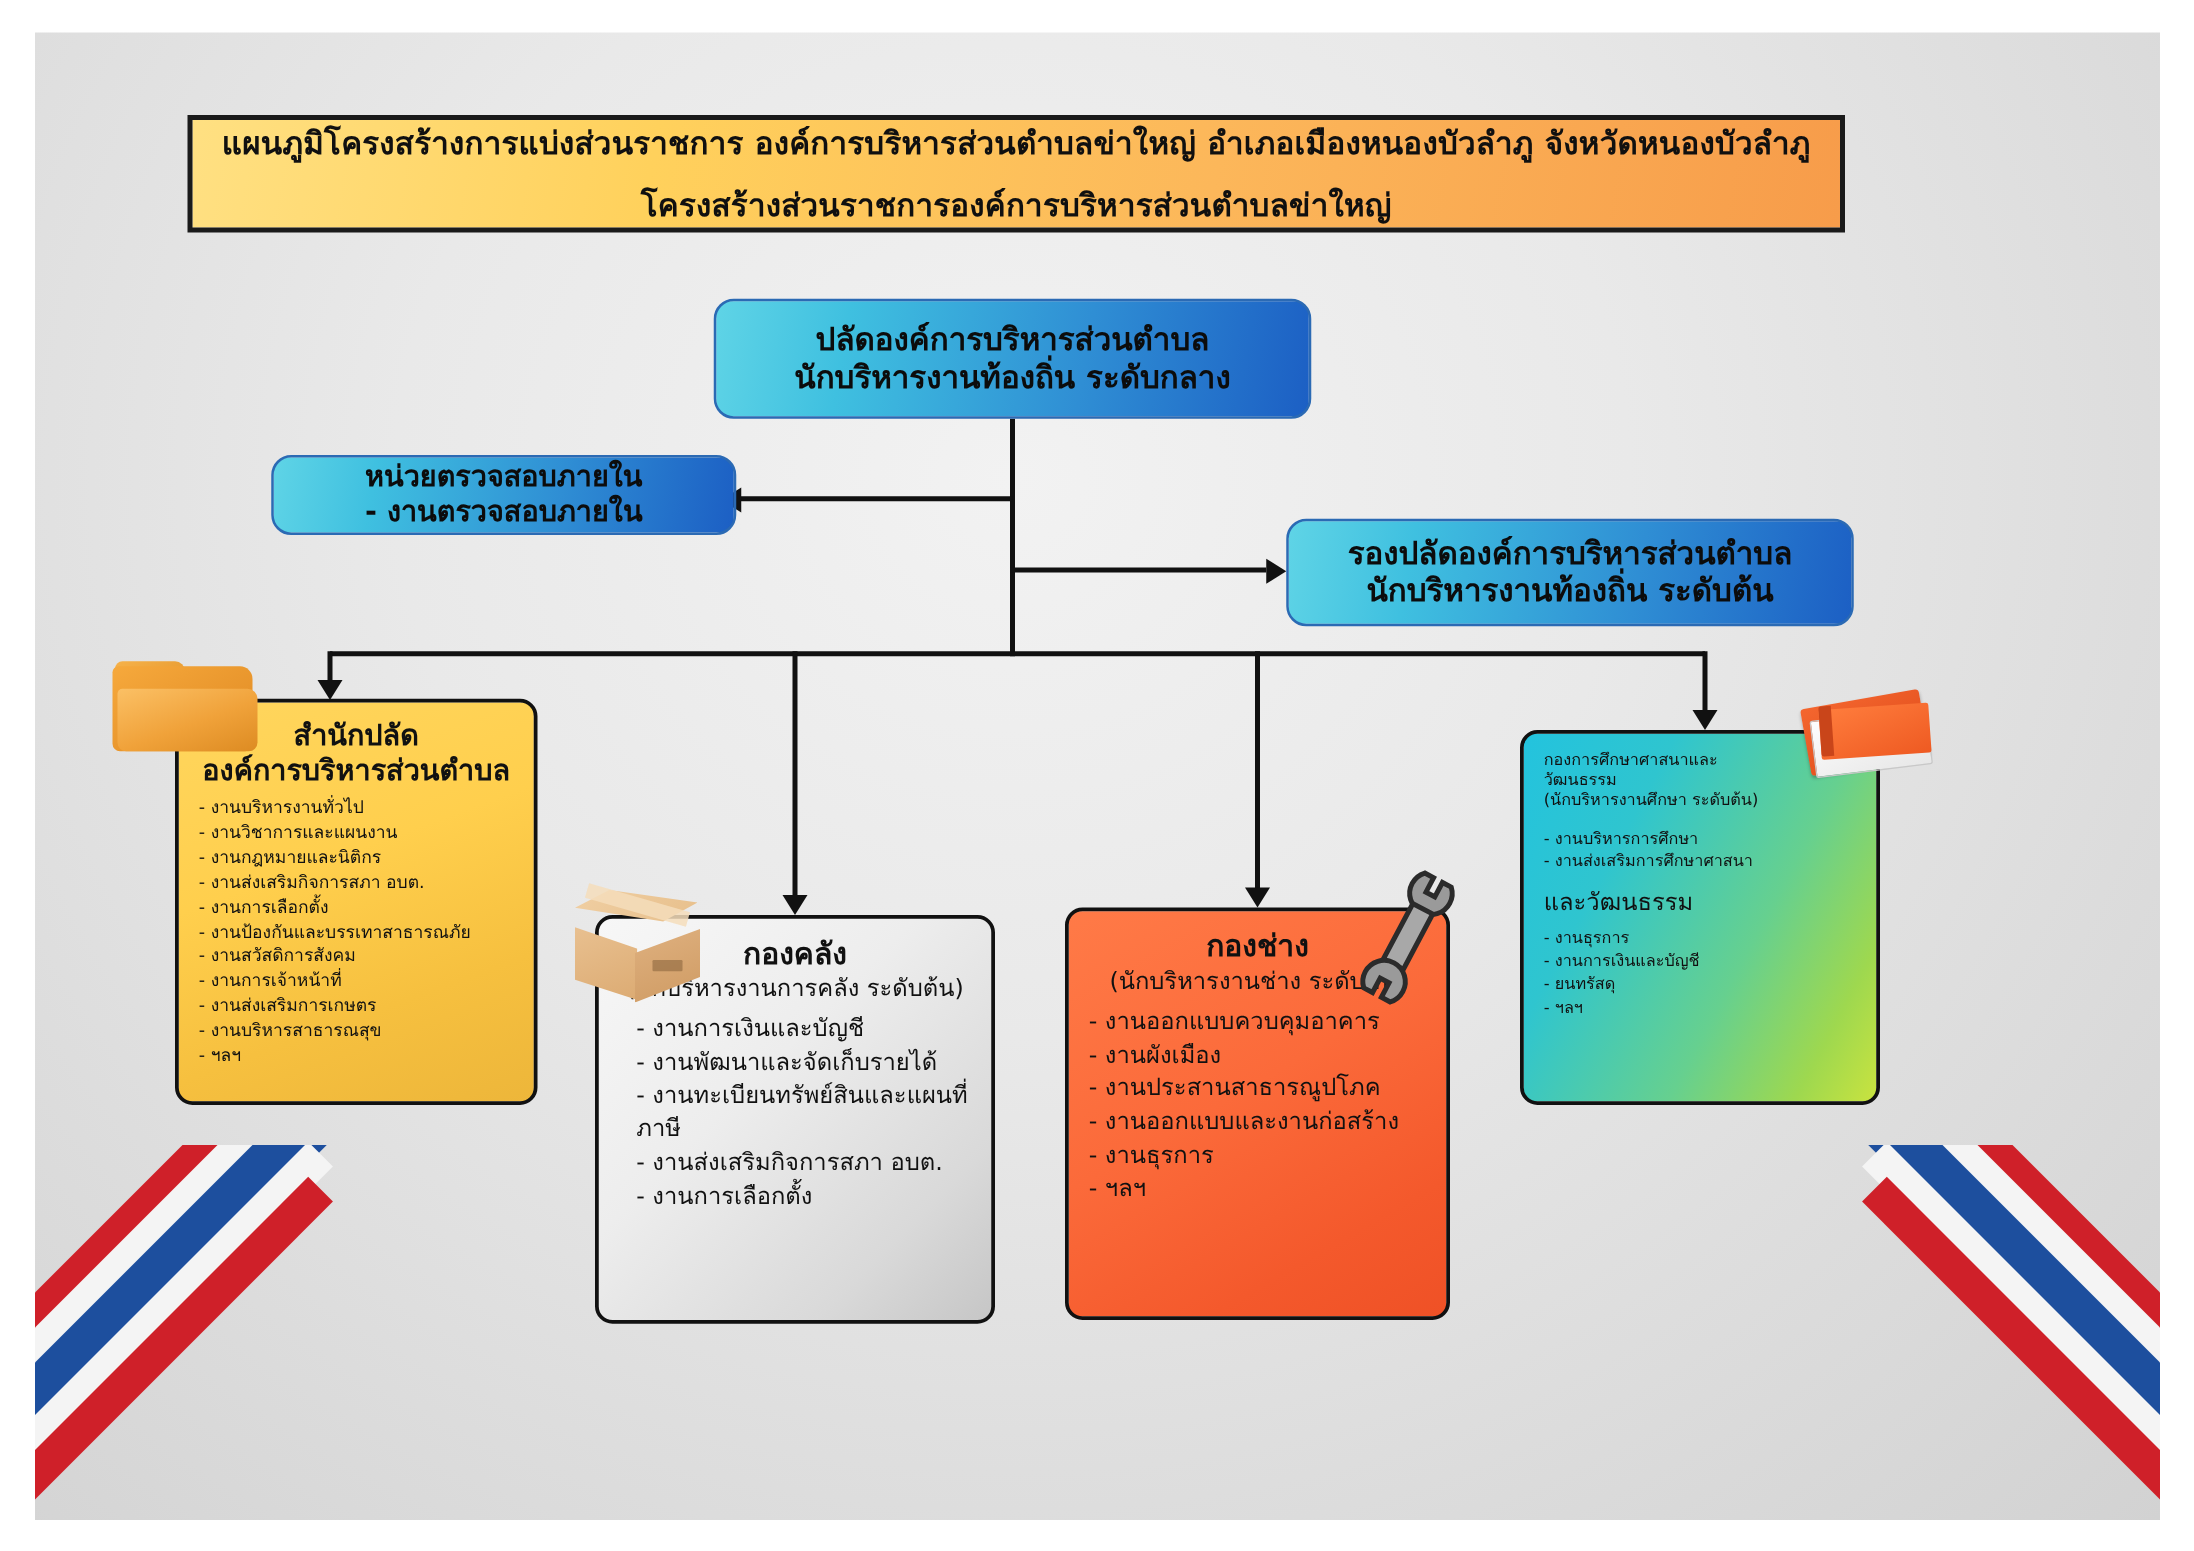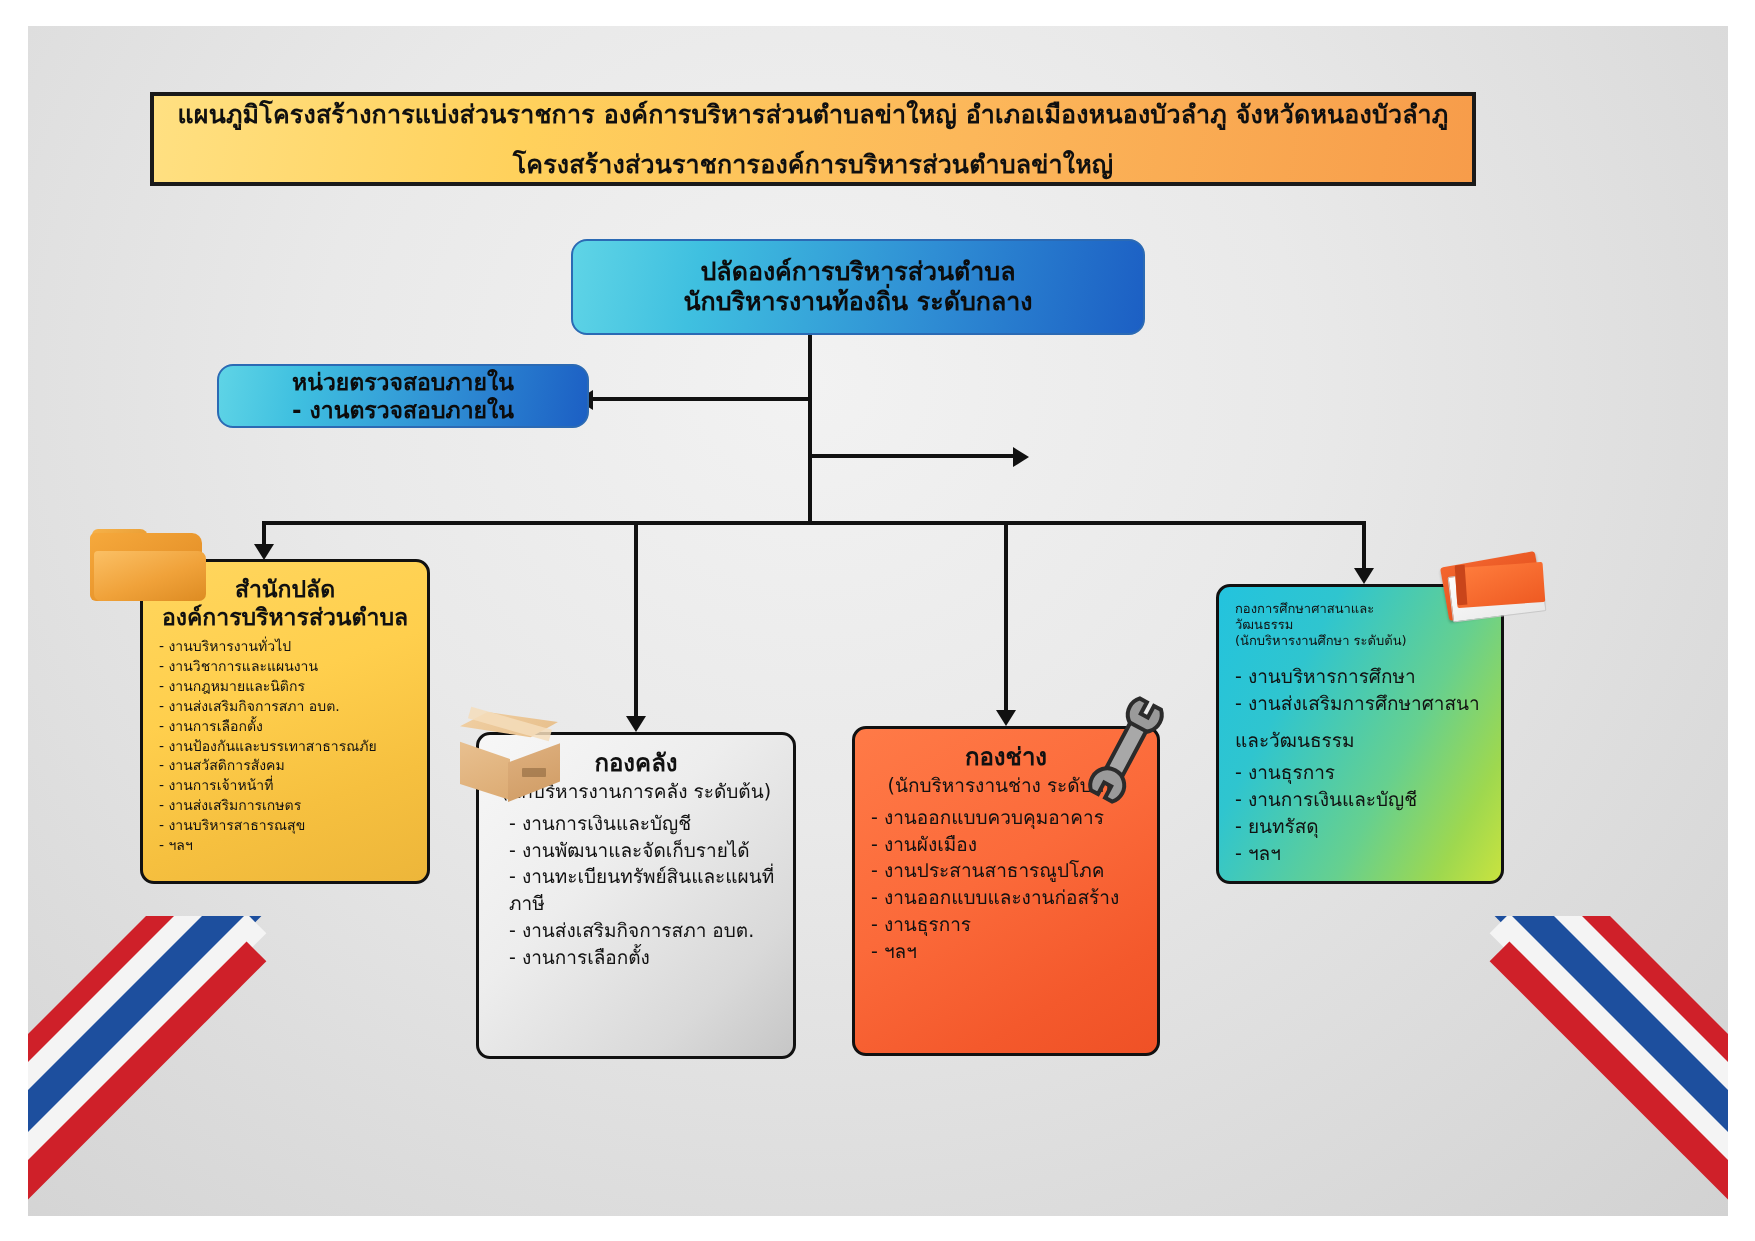--- a/index.html
+++ b/index.html
@@ -57,21 +57,21 @@
     color:#0c0c0c;
   }
   .blue-node{
     background:linear-gradient(100deg,#5fd4e6 0%,#3fc0e0 22%,#2f8ed4 62%,#1c5fc4 100%);
     display:flex;flex-direction:column;align-items:center;justify-content:center;
     border-width:2px;border-color:#2b6ab4;
   }
   .blue-node .ln{font-size:25px;font-weight:bold;line-height:1.22;white-space:nowrap;}
 
   
-  #chief{left:543px;top:213px;width:574px;height:96px;}
+  #chief{left:543px;top:213px;width:478px;height:96px;}
   
   #audit{left:189px;top:338px;width:372px;height:64px;}
   #audit .ln{font-size:23px;}
   
   #deputy{left:1001px;top:389px;width:454px;height:86px;}
 
   
   .dept{
     position:absolute;box-sizing:border-box;
     border:3px solid #111;border-radius:14px;
@@ -113,21 +113,21 @@
   }
   #engineer .dept-sub{font-size:19px;}
   #engineer li{font-size:19px;}
 
   
   #education{
     left:1188px;top:558px;width:288px;height:300px;
     background:linear-gradient(118deg,#23c3de 0%,#2fc5cf 28%,#66d08f 62%,#9ed84f 85%,#c9e33f 100%);
   }
   #education .edu-title{font-size:13px;font-weight:normal;line-height:1.22;text-align:left;}
-  #education li{font-size:19px;}
+  #education li{font-size:13px;}
   #education .plain{font-size:19px;line-height:1.42;}
 
   
   .ln-v,.ln-h{position:absolute;background:#111;}
   .ln-v{width:4px;}
   .ln-h{height:4px;}
   .arrow{position:absolute;width:0;height:0;}
   .arrow-down{border-left:10px solid transparent;border-right:10px solid transparent;border-top:16px solid #111;}
   .arrow-left{border-top:10px solid transparent;border-bottom:10px solid transparent;border-right:16px solid #111;}
   .arrow-right{border-top:10px solid transparent;border-bottom:10px solid transparent;border-left:16px solid #111;}
@@ -217,20 +217,24 @@
     <div class="node blue-node" id="chief">
       <div class="ln">ปลัดองค์การบริหารส่วนตำบล</div>
       <div class="ln">นักบริหารงานท้องถิ่น ระดับกลาง</div>
     </div>
 
     <div class="node blue-node" id="audit">
       <div class="ln">หน่วยตรวจสอบภายใน</div>
       <div class="ln">- งานตรวจสอบภายใน</div>
     </div>
 
+    <div class="node blue-node" id="deputy">
+      <div class="ln">รองปลัดองค์การบริหารส่วนตำบล</div>
+      <div class="ln">นักบริหารงานท้องถิ่น ระดับต้น</div>
+    </div>
 
     <div class="dept" id="office">
       <div class="dept-title">สำนักปลัด</div>
       <div class="dept-title">องค์การบริหารส่วนตำบล</div>
       <ul>
         <li>- งานบริหารงานทั่วไป</li>
         <li>- งานวิชาการและแผนงาน</li>
         <li>- งานกฎหมายและนิติกร</li>
         <li>- งานส่งเสริมกิจการสภา อบต.</li>
         <li>- งานการเลือกตั้ง</li>

